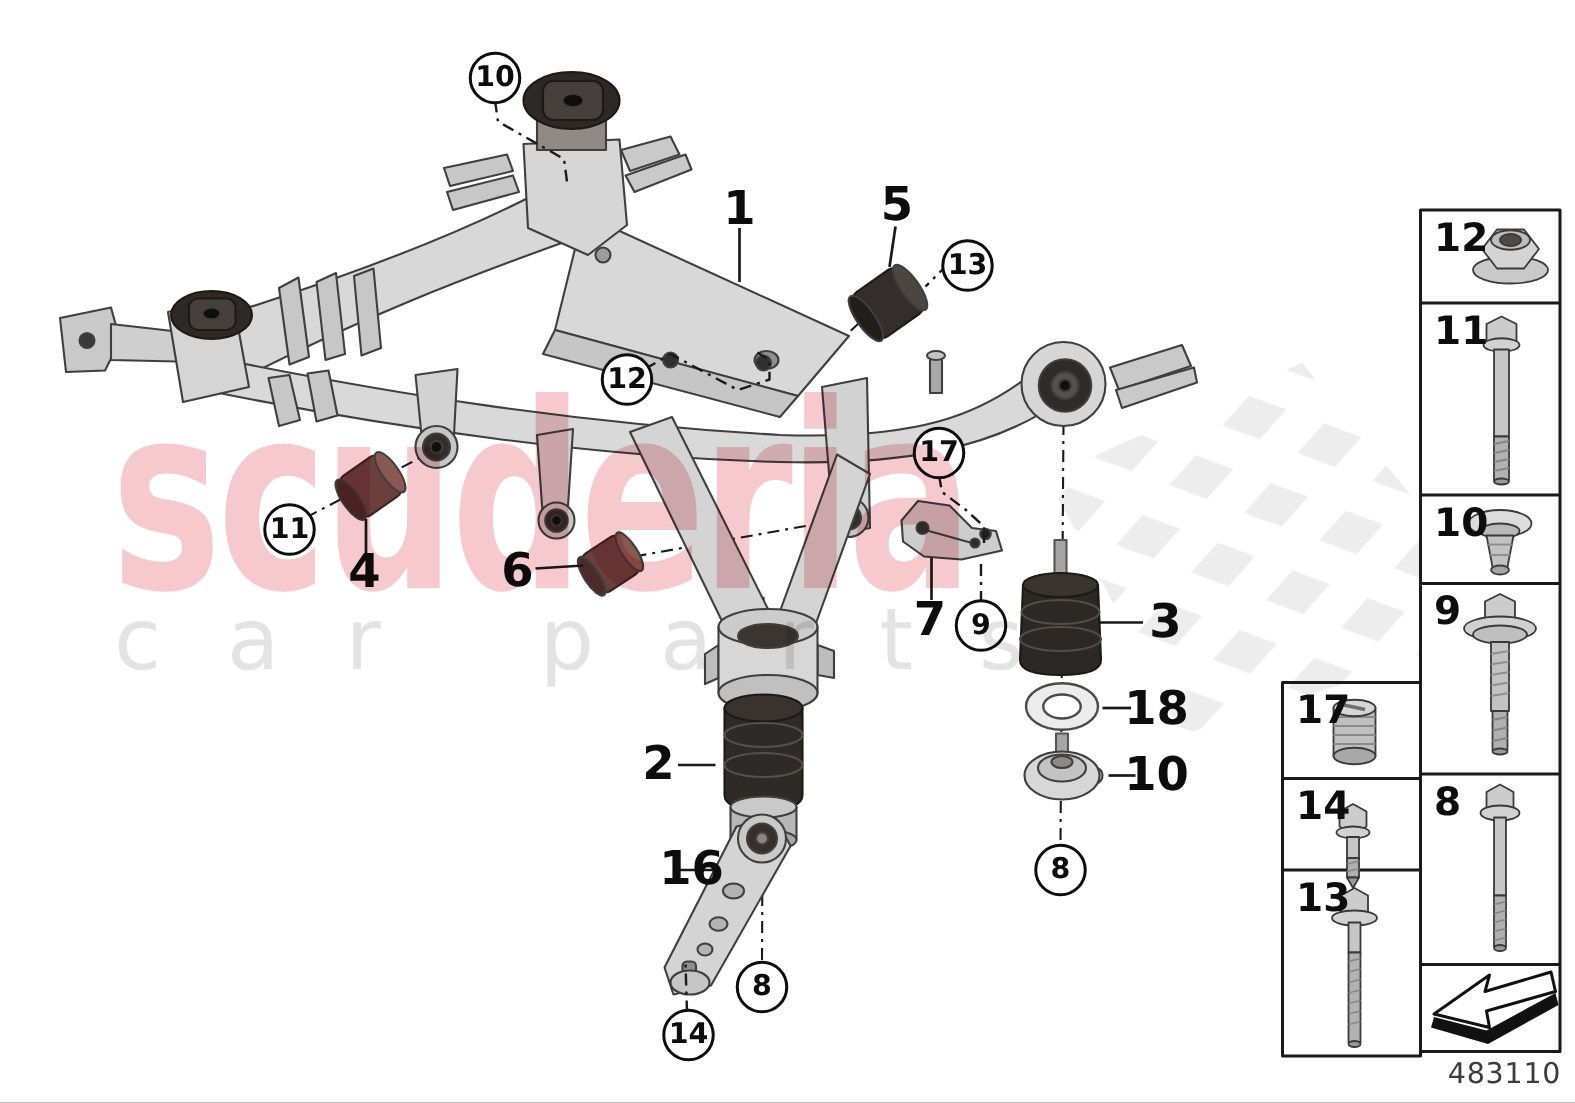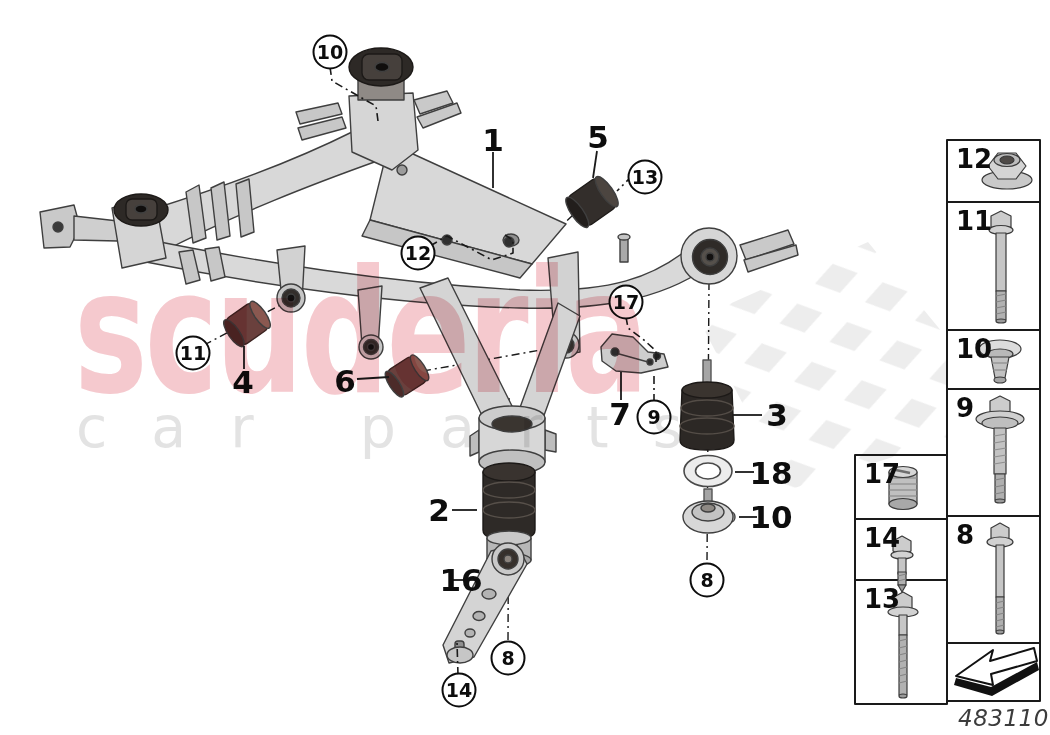--- a/index.html
+++ b/index.html
@@ -8,21 +8,21 @@
   .canvas svg{position:absolute;left:0;top:0;}
   
   .callout{position:absolute;transform:translate(-50%,-50%);color:#0d0d0d;
            font-weight:bold;font-size:31px;line-height:1;white-space:nowrap;z-index:30;}
   .callout.circled{width:31px;height:31px;border:2.4px solid #0d0d0d;border-radius:50%;
            background:#fff;font-size:19px;display:flex;align-items:center;justify-content:center;}
   
   .scell-label{position:absolute;font-weight:bold;font-size:26px;line-height:1;color:#0d0d0d;z-index:30;}
   
   .drawing-code{position:absolute;left:958px;top:705px;width:90px;text-align:center;
-           font-size:23px;color:#3c3c3c;letter-spacing:.5px;z-index:30;font-style:italic;}
+           font-size:19px;color:#3c3c3c;letter-spacing:.5px;z-index:30;}
   
   .wm{position:absolute;pointer-events:none;mix-blend-mode:multiply;z-index:40;}
   .wm-brand{left:74px;top:247px;font-size:172px;font-weight:bold;line-height:1;color:#f5c9ce;
            letter-spacing:-4px;transform:scaleX(.72);transform-origin:0 0;white-space:nowrap;}
   .wm-sub{left:76px;top:399px;font-size:57px;font-weight:normal;line-height:1;color:#e3e3e3;
            letter-spacing:44px;white-space:nowrap;}
 </style>
 </head>
 <body>
 

